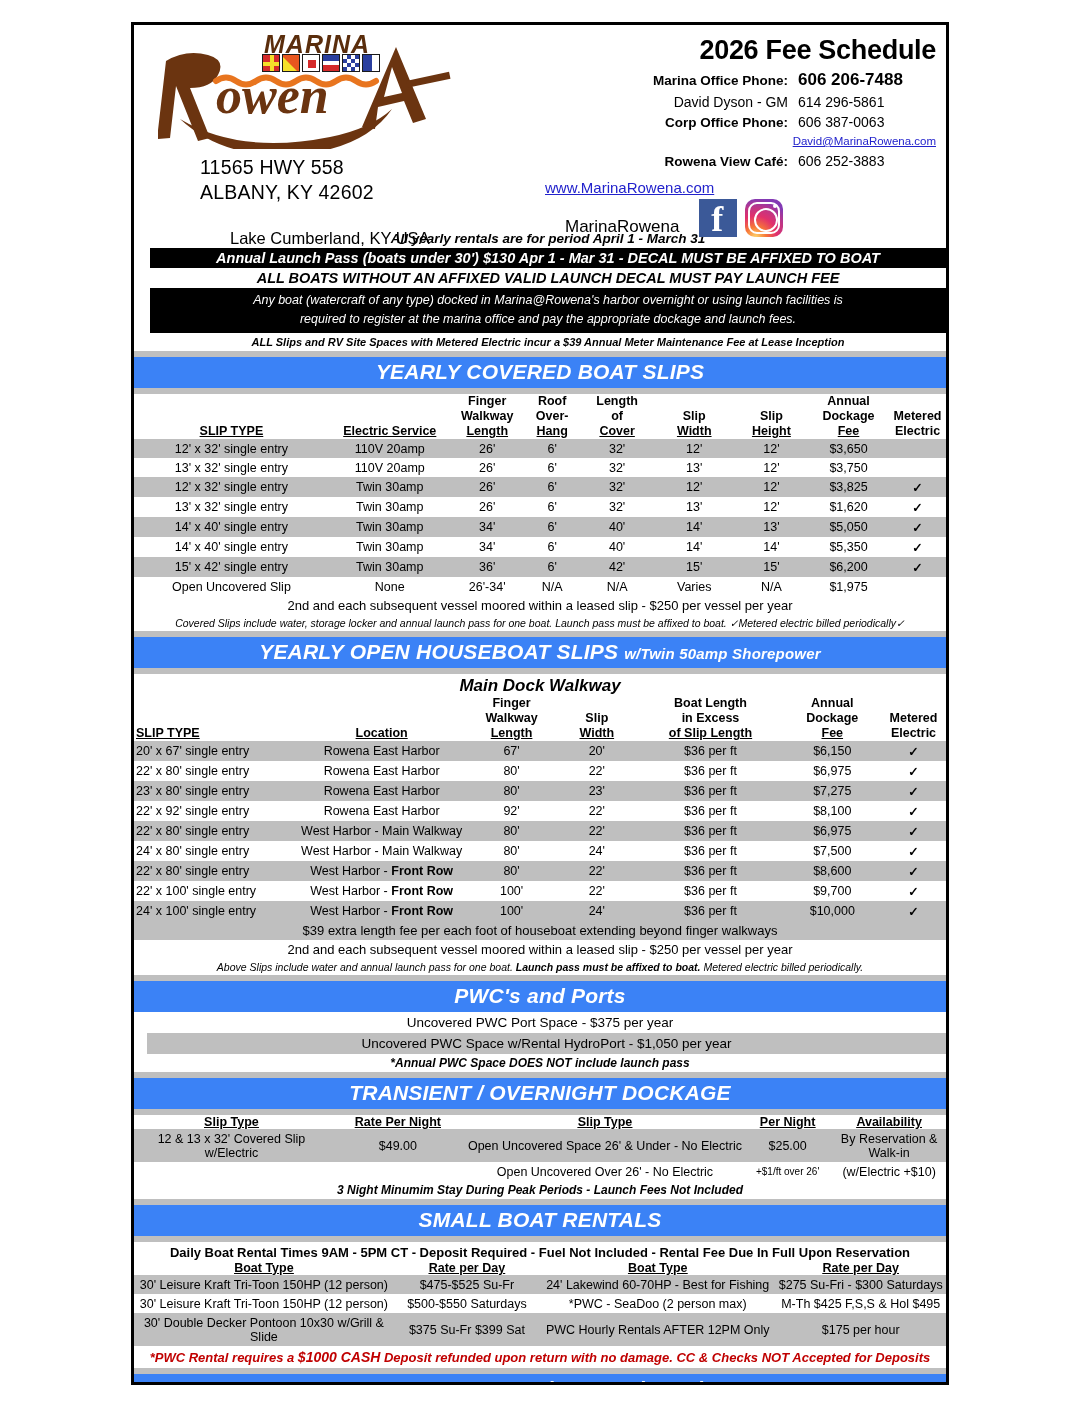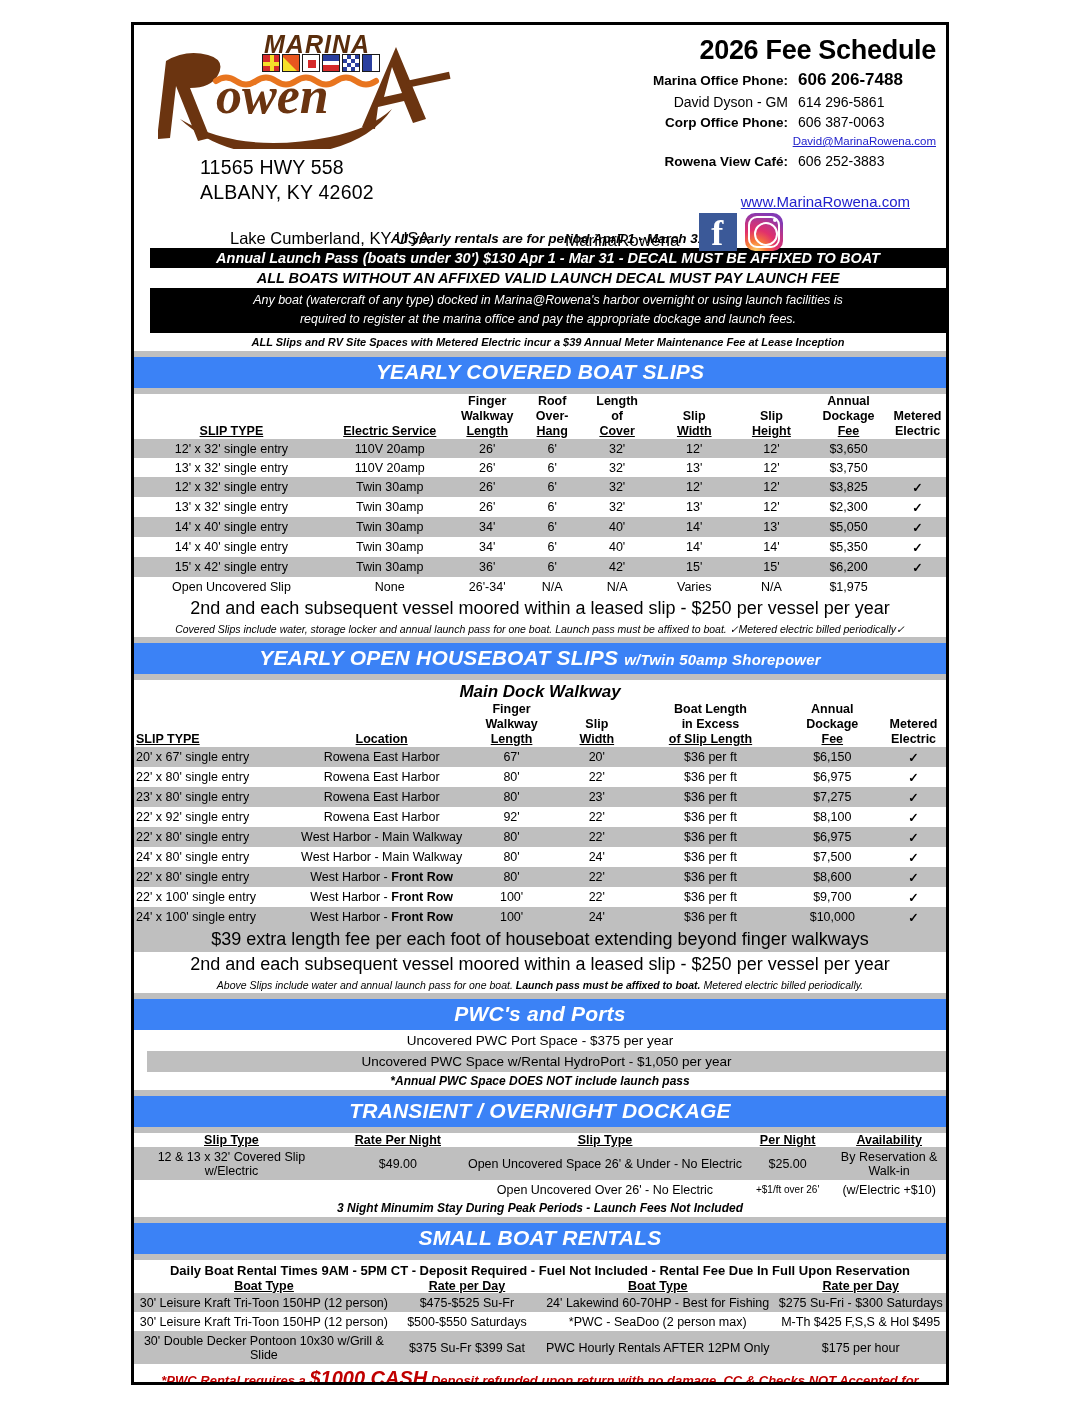--- a/index.html
+++ b/index.html
@@ -52,21 +52,21 @@
 
   
   .fee-title { text-align:right; font-size:27px; font-weight:bold; letter-spacing:-.3px; padding-right:4px; margin-top:2px;}
   .hrow { display:flex; justify-content:flex-end; align-items:baseline; padding-right:4px; margin-top:4px; }
   .hrow .lbl { font-size:13.5px; font-weight:bold; text-align:right; }
   .hrow .lbl.norm { font-weight:normal; font-size:14px; }
   .hrow .val { font-size:17px; font-weight:bold; width:148px; text-align:left; padding-left:10px; }
   .hrow .val.norm { font-weight:normal; font-size:14px; }
   .email { text-align:right; padding-right:4px; margin-top:1px; }
   .email span { font-size:11.5px; color:#2222cc; text-decoration:underline; }
-  .weblink { text-align:right; margin-top:24px; padding-right:30px; }
+  .weblink { text-align:left; margin-top:10px; padding-right:30px; }
   .weblink span { font-size:15px; color:#2222cc; text-decoration:underline; }
   .social { display:flex; align-items:flex-end; margin-top:2px; padding-left:20px; }
   .social .handle { font-size:17px; margin-right:20px; }
   .fb { width:38px; height:38px; background:#3b5998; position:relative; }
   .fb:after { content:"f"; position:absolute; left:12px; top:-1px; color:#fff; font-size:36px; font-weight:bold;
               font-family:"Liberation Serif", serif; }
   .ig { width:38px; height:38px; border-radius:10px; margin-left:8px; position:relative;
         background:radial-gradient(circle at 28% 100%, #fdd36a 0%, #f77737 22%, #e1306c 45%, #c13584 62%, #833ab4 82%); }
   .ig:after { content:""; position:absolute; left:9px; top:9px; width:20px; height:20px; border:2.5px solid #fff; border-radius:50%; }
   .ig:before { content:""; position:absolute; right:6px; top:5px; width:4px; height:4px; background:#fff; border-radius:50%; z-index:2;}
@@ -87,32 +87,32 @@
   .sec-title .sub { font-size:15px; }
 
   
   table { width:100%; border-collapse:collapse; }
   .tbl td, .tbl th { padding:0; }
   .hdrcell { font-size:12.5px; font-weight:bold; text-align:center; vertical-align:bottom; line-height:15px; padding-bottom:1px; }
   .hdrcell u { text-decoration:underline; }
   .row td { font-size:12.5px; text-align:center; padding:2.5px 0 2.5px 0; }
   .row.g td { background:#bfbfbf; }
   .row.w td { background:#fff; }
-  .note { text-align:center; font-size:18px; padding:2px 0; }
+  .note { text-align:center; font-size:13px; padding:2px 0; }
   .note-sm { text-align:center; font-size:10.5px; font-style:italic; padding:2px 4px; }
   .maindock { text-align:center; font-style:italic; font-weight:bold; font-size:17px; padding:2px 0 0 0; }
   .chk { font-size:15px; font-weight:bold; }
 
   .pwc-line { text-align:center; font-size:13.5px; padding:3px 0; }
   .pwc-line.g { background:#bfbfbf;margin-left:13px; }
   .pwc-star { text-align:center; font-size:12px; font-style:italic; font-weight:bold; padding:2px 0; }
 
   .small-note { text-align:center; font-size:13px; font-weight:bold; padding:3px 0 1px 0; }
   .pwc-red { text-align:center; font-size:13px; font-style:italic; font-weight:bold; color:#c00000; padding:3px 0; }
-  .pwc-red .u { text-decoration:underline; font-size:20px; }
+  .pwc-red .u { font-size:14px; }
   .hdrline { font-size:12.5px; font-weight:bold; text-decoration:underline; text-align:center; padding:1px 0 2px 0;}
 </style>
 </head>
 <body>
 
 <div class="page">
 
   <div class="header">
     <div class="hdr-left">
 
@@ -284,21 +284,21 @@
       <td class="chk">✓</td>
     </tr>
     <tr class="row w">
       <td>13' x 32' single entry</td>
       <td>Twin 30amp</td>
       <td>26'</td>
       <td>6'</td>
       <td>32'</td>
       <td>13'</td>
       <td>12'</td>
-      <td>$2,300</td>
+      <td>$1,620</td>
       <td class="chk">✓</td>
     </tr>
     <tr class="row g">
       <td>14' x 40' single entry</td>
       <td>Twin 30amp</td>
       <td>34'</td>
       <td>6'</td>
       <td>40'</td>
       <td>14'</td>
       <td>13'</td>

